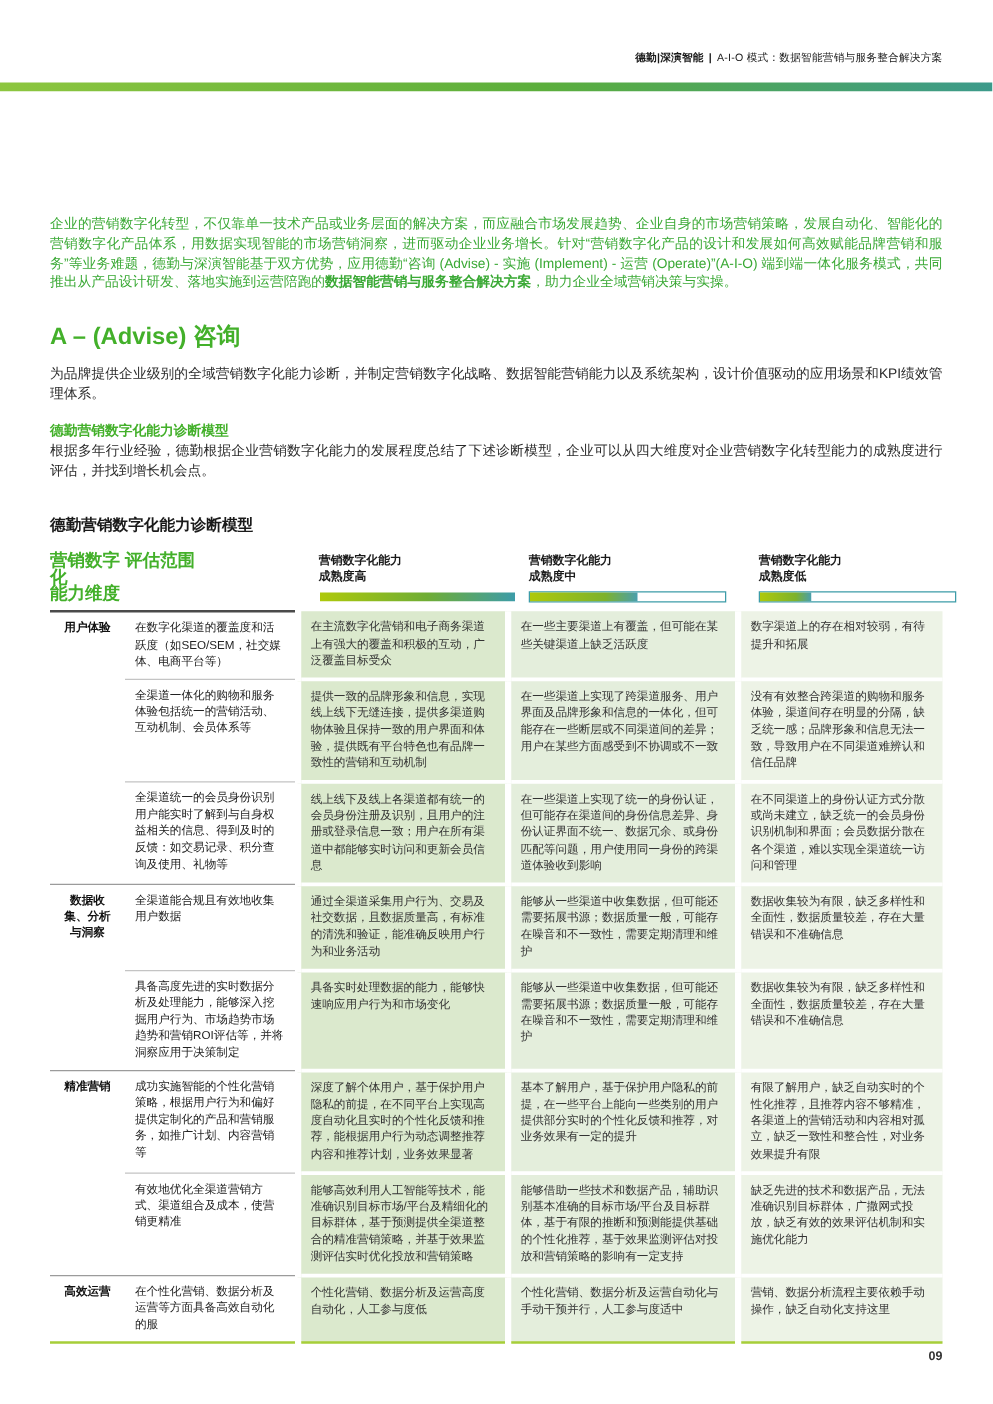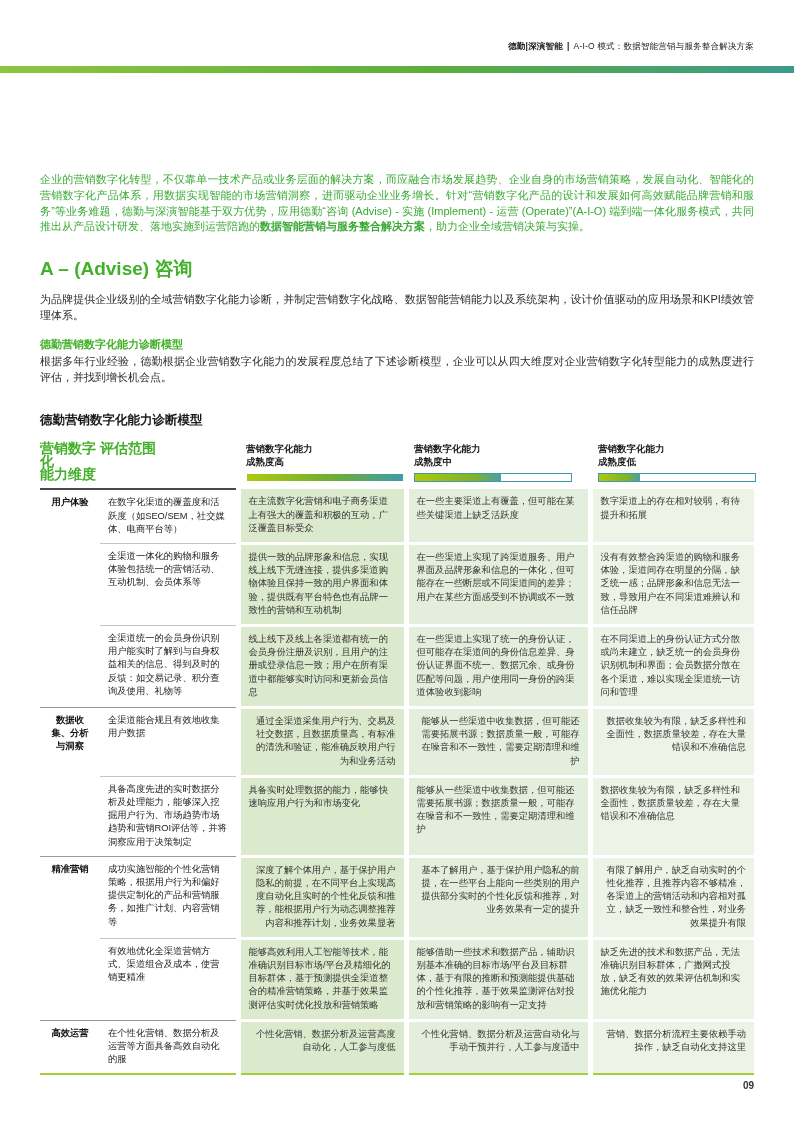--- a/index.html
+++ b/index.html
@@ -20,40 +20,40 @@
 
   .section-title { margin-top:21px; font-size:19px; font-weight:bold; color:#43B02A; }
   .para { margin-top:10px; font-size:11px; line-height:15.8px; color:#2b2b2b; text-align:justify; }
   .subheading { margin-top:13px; font-size:11px; font-weight:bold; color:#43B02A; }
   .para2 { margin-top:2px; font-size:11px; line-height:15.8px; color:#2b2b2b; text-align:justify; }
 
   .table-title { margin-top:27px; font-size:12.5px; font-weight:bold; color:#1a1a1a; }
 
   .matrix-header { margin-top:13px; display:grid; grid-template-columns:60px 138px 168px 184px 164px; }
   .mh-green { font-size:14px; font-weight:bold; color:#43B02A; line-height:13px; }
-  .mh-col { padding-left:8px; }
+  .mh-col { padding-left:8px;margin-left:9px; }
   .mh-black { font-size:9.5px; font-weight:bold; color:#1a1a1a; line-height:13px; }
   .mbar { margin-top:5px; height:9px; width:158px; border:1px solid #3D9CA8; background:#fff; }
   .mbar .fill { height:100%; background:linear-gradient(90deg,#AEC90B 0%,#7DB22C 70%,#4A9FAD 100%); }
   .mbar.full { border-color:transparent; }
   .mbar.full .fill { background:linear-gradient(90deg,#AEC90B 0%,#6FAD35 55%,#3D9CA8 100%); }
 
   table.matrix { margin-top:6px; width:714px; border-collapse:collapse; table-layout:fixed;
     border-bottom:2px solid #A6CE39; }
   table.matrix td { vertical-align:top; font-size:9.3px; line-height:13.2px; padding:6px 8px 7px 8px; }
   td.dim { font-size:12.5px; font-weight:bold; color:#111; vertical-align:middle; padding-left:0; line-height:16px;text-align:center; }
   td.scope { font-weight:normal; color:#222; }
   td.c-high { background:#DBE9CD; border-left:5px solid #fff; color:#333; }
   td.c-mid  { background:#E4EEDC; border-left:5px solid #fff; color:#333; }
   td.c-low  { background:#EDF3E6; border-left:5px solid #fff; color:#333; }
   tr.first td.dim, tr.first td.scope { border-top:2px solid #4a4a4a; }
   tr.inner td.scope { border-top:1px solid #c4c4c4; }
   tr.inner td.c-high, tr.inner td.c-mid, tr.inner td.c-low { border-top:3px solid #fff; }
   tr.group td.dim, tr.group td.scope { border-top:1px solid #9b9b9b; }
-  tr.group td.c-high, tr.group td.c-mid, tr.group td.c-low { border-top:3px solid #fff;text-align:right; }
+  tr.group td.c-high, tr.group td.c-mid, tr.group td.c-low { border-top:3px solid #fff; }
 
   .page-num { position:absolute; right:40px; top:1080px; font-size:10px; font-weight:bold; color:#333; }
 </style>
 </head>
 <body>
 
 <div class="page">
 
   <div class="doc-header">
     <span class="brand">德勤|深演智能</span><span class="sep">|</span><span>A-I-O 模式：数据智能营销与服务整合解决方案</span>

